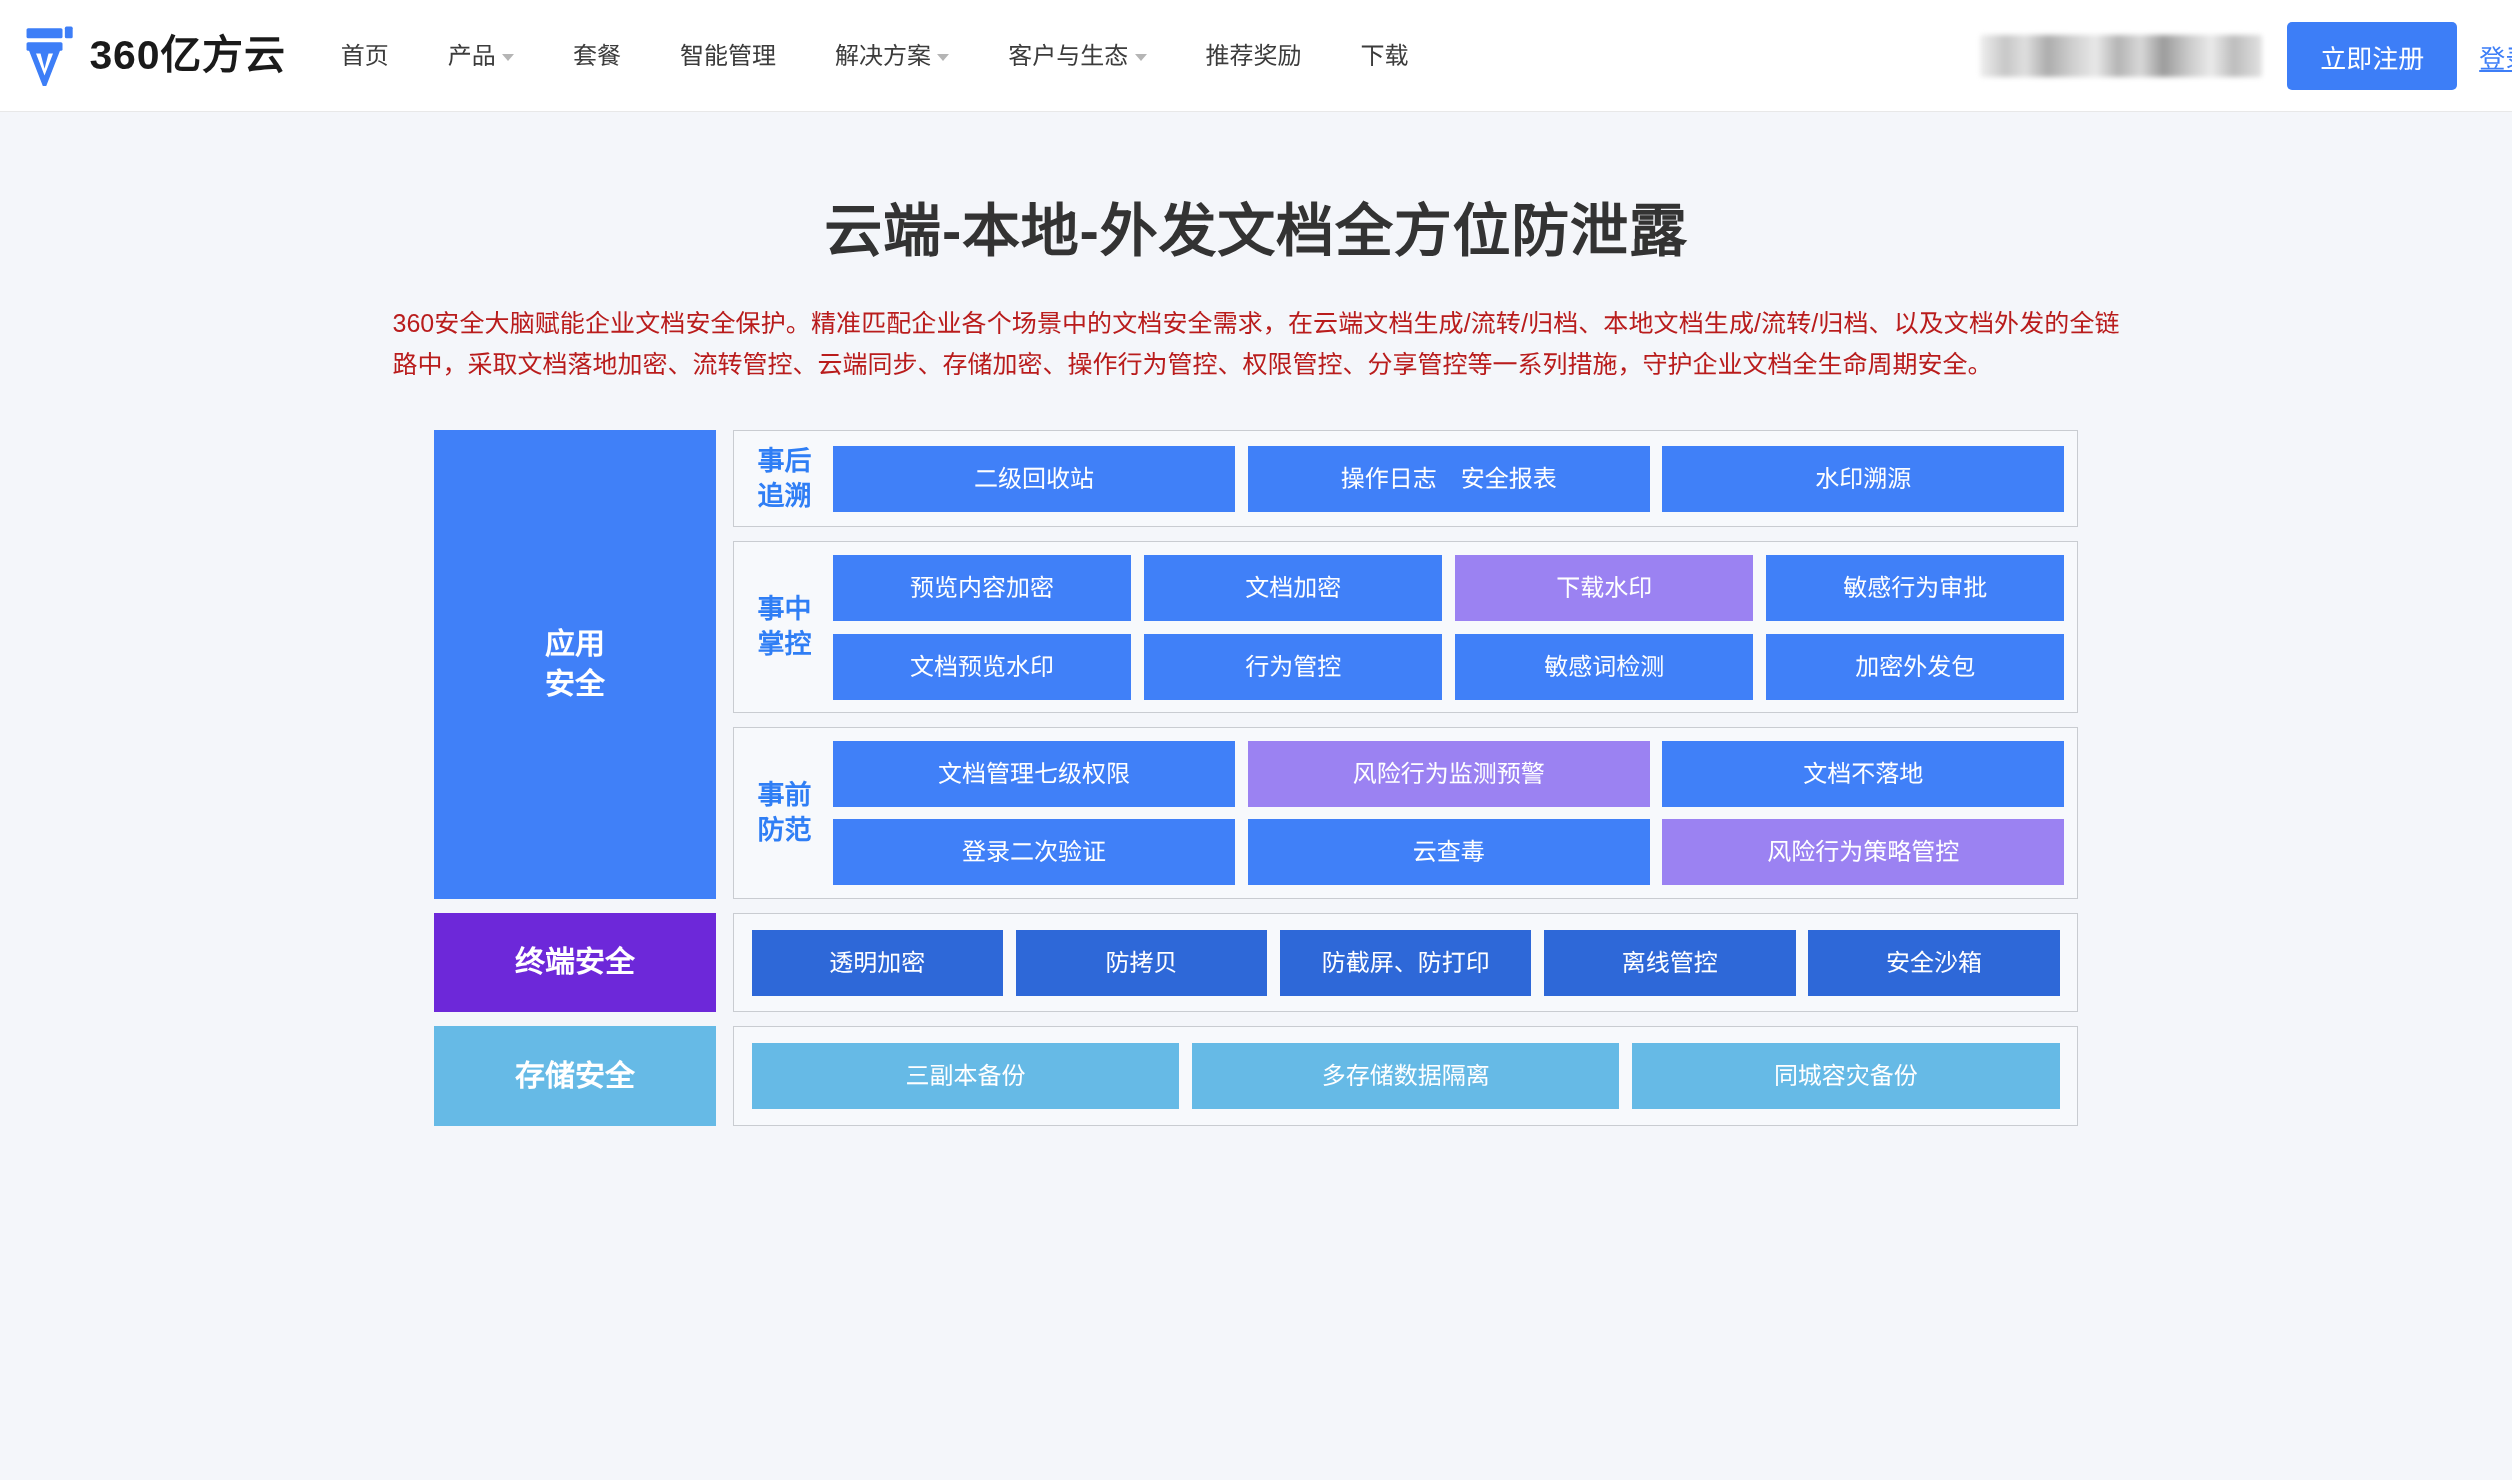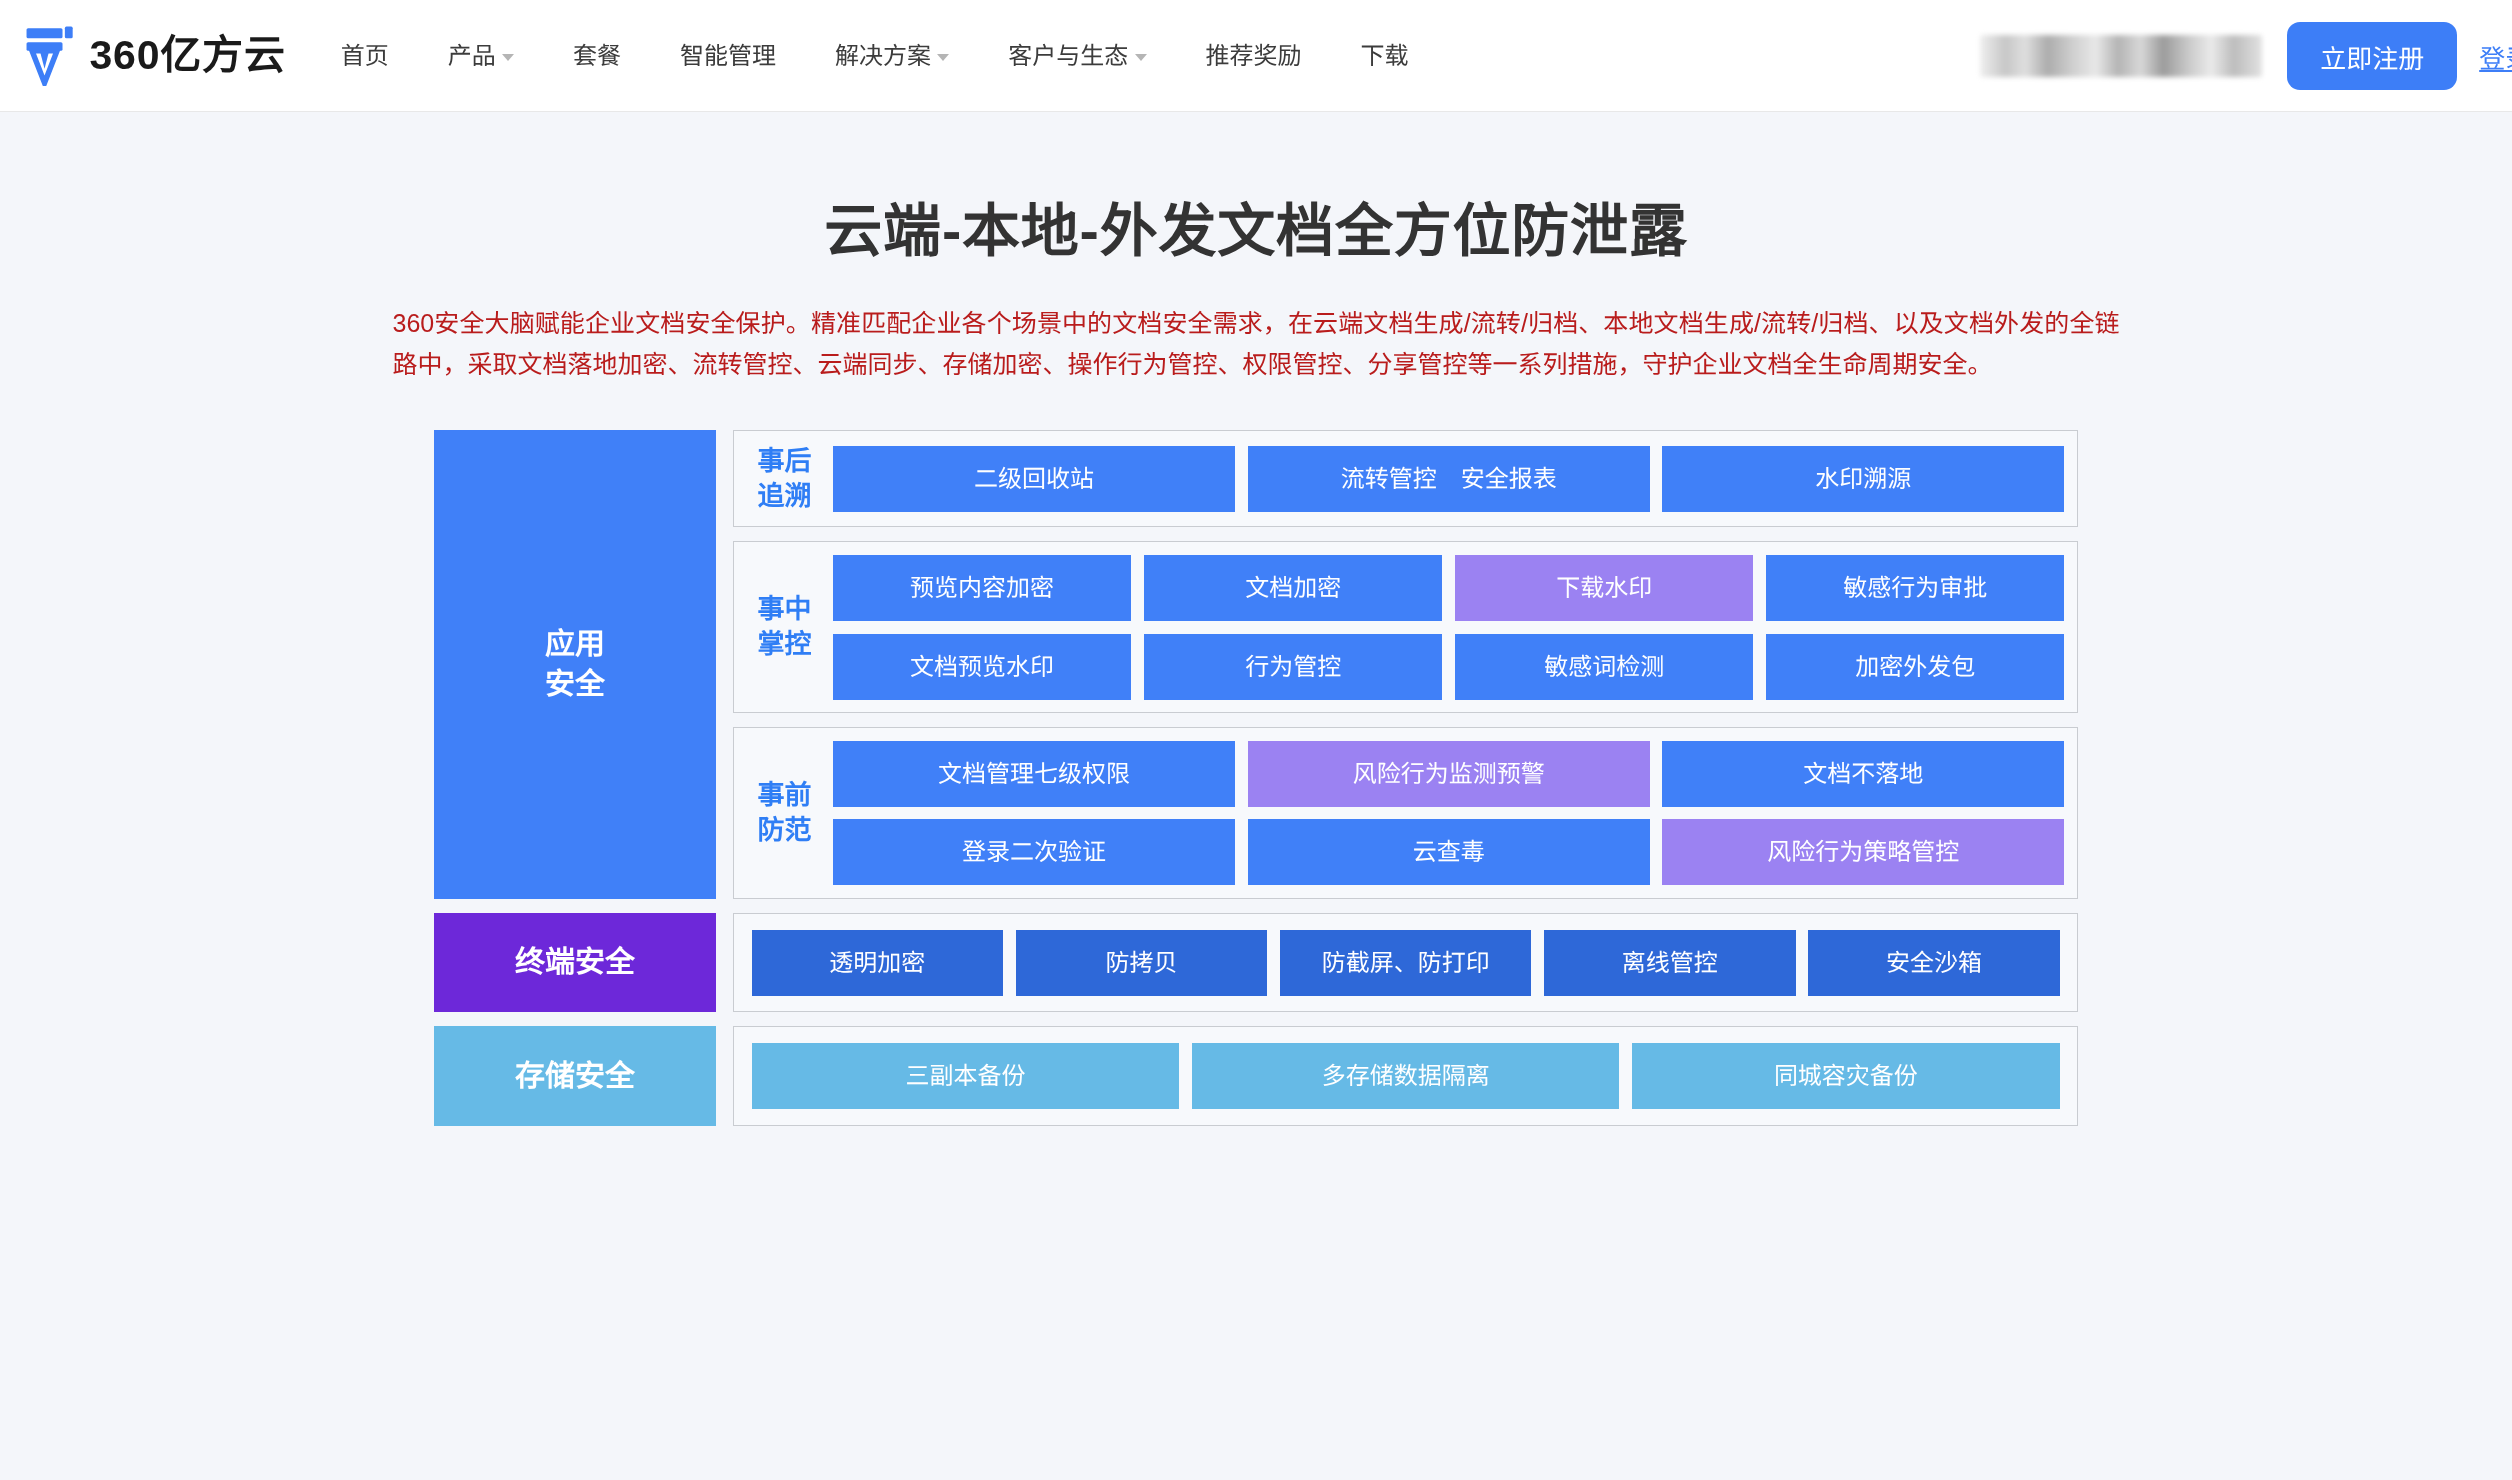--- a/index.html
+++ b/index.html
@@ -107,21 +107,21 @@
     filter: blur(2.4px);
     align-self: center;
     margin-right: 3.1px;
   }
 
   .btn-register {
     background: #3d7ef7;
     color: #fff;
     font-size: 26px;
     border: none;
-    border-radius: 13px;
+    border-radius: 5px;
     padding: 15.7px 33px;
     cursor: pointer;
     white-space: nowrap;
     font-family: inherit;
   }
 
   .login-link {
     font-size: 26px;
     color: #3d7ef7;
     text-decoration: underline;
@@ -318,21 +318,21 @@
       <div class="row-stack">
 
         <div class="panel">
           <div class="phase-label">
             <span>事后</span><br>
             <span>追溯</span>
           </div>
           <div class="phase-grid">
             <div class="chip-row">
               <div class="chip blue">二级回收站</div>
-              <div class="chip blue">流转管控　安全报表</div>
+              <div class="chip blue">操作日志　安全报表</div>
               <div class="chip blue">水印溯源</div>
             </div>
           </div>
         </div>
 
         <div class="panel">
           <div class="phase-label">
             <span>事中</span><br>
             <span>掌控</span>
           </div>

